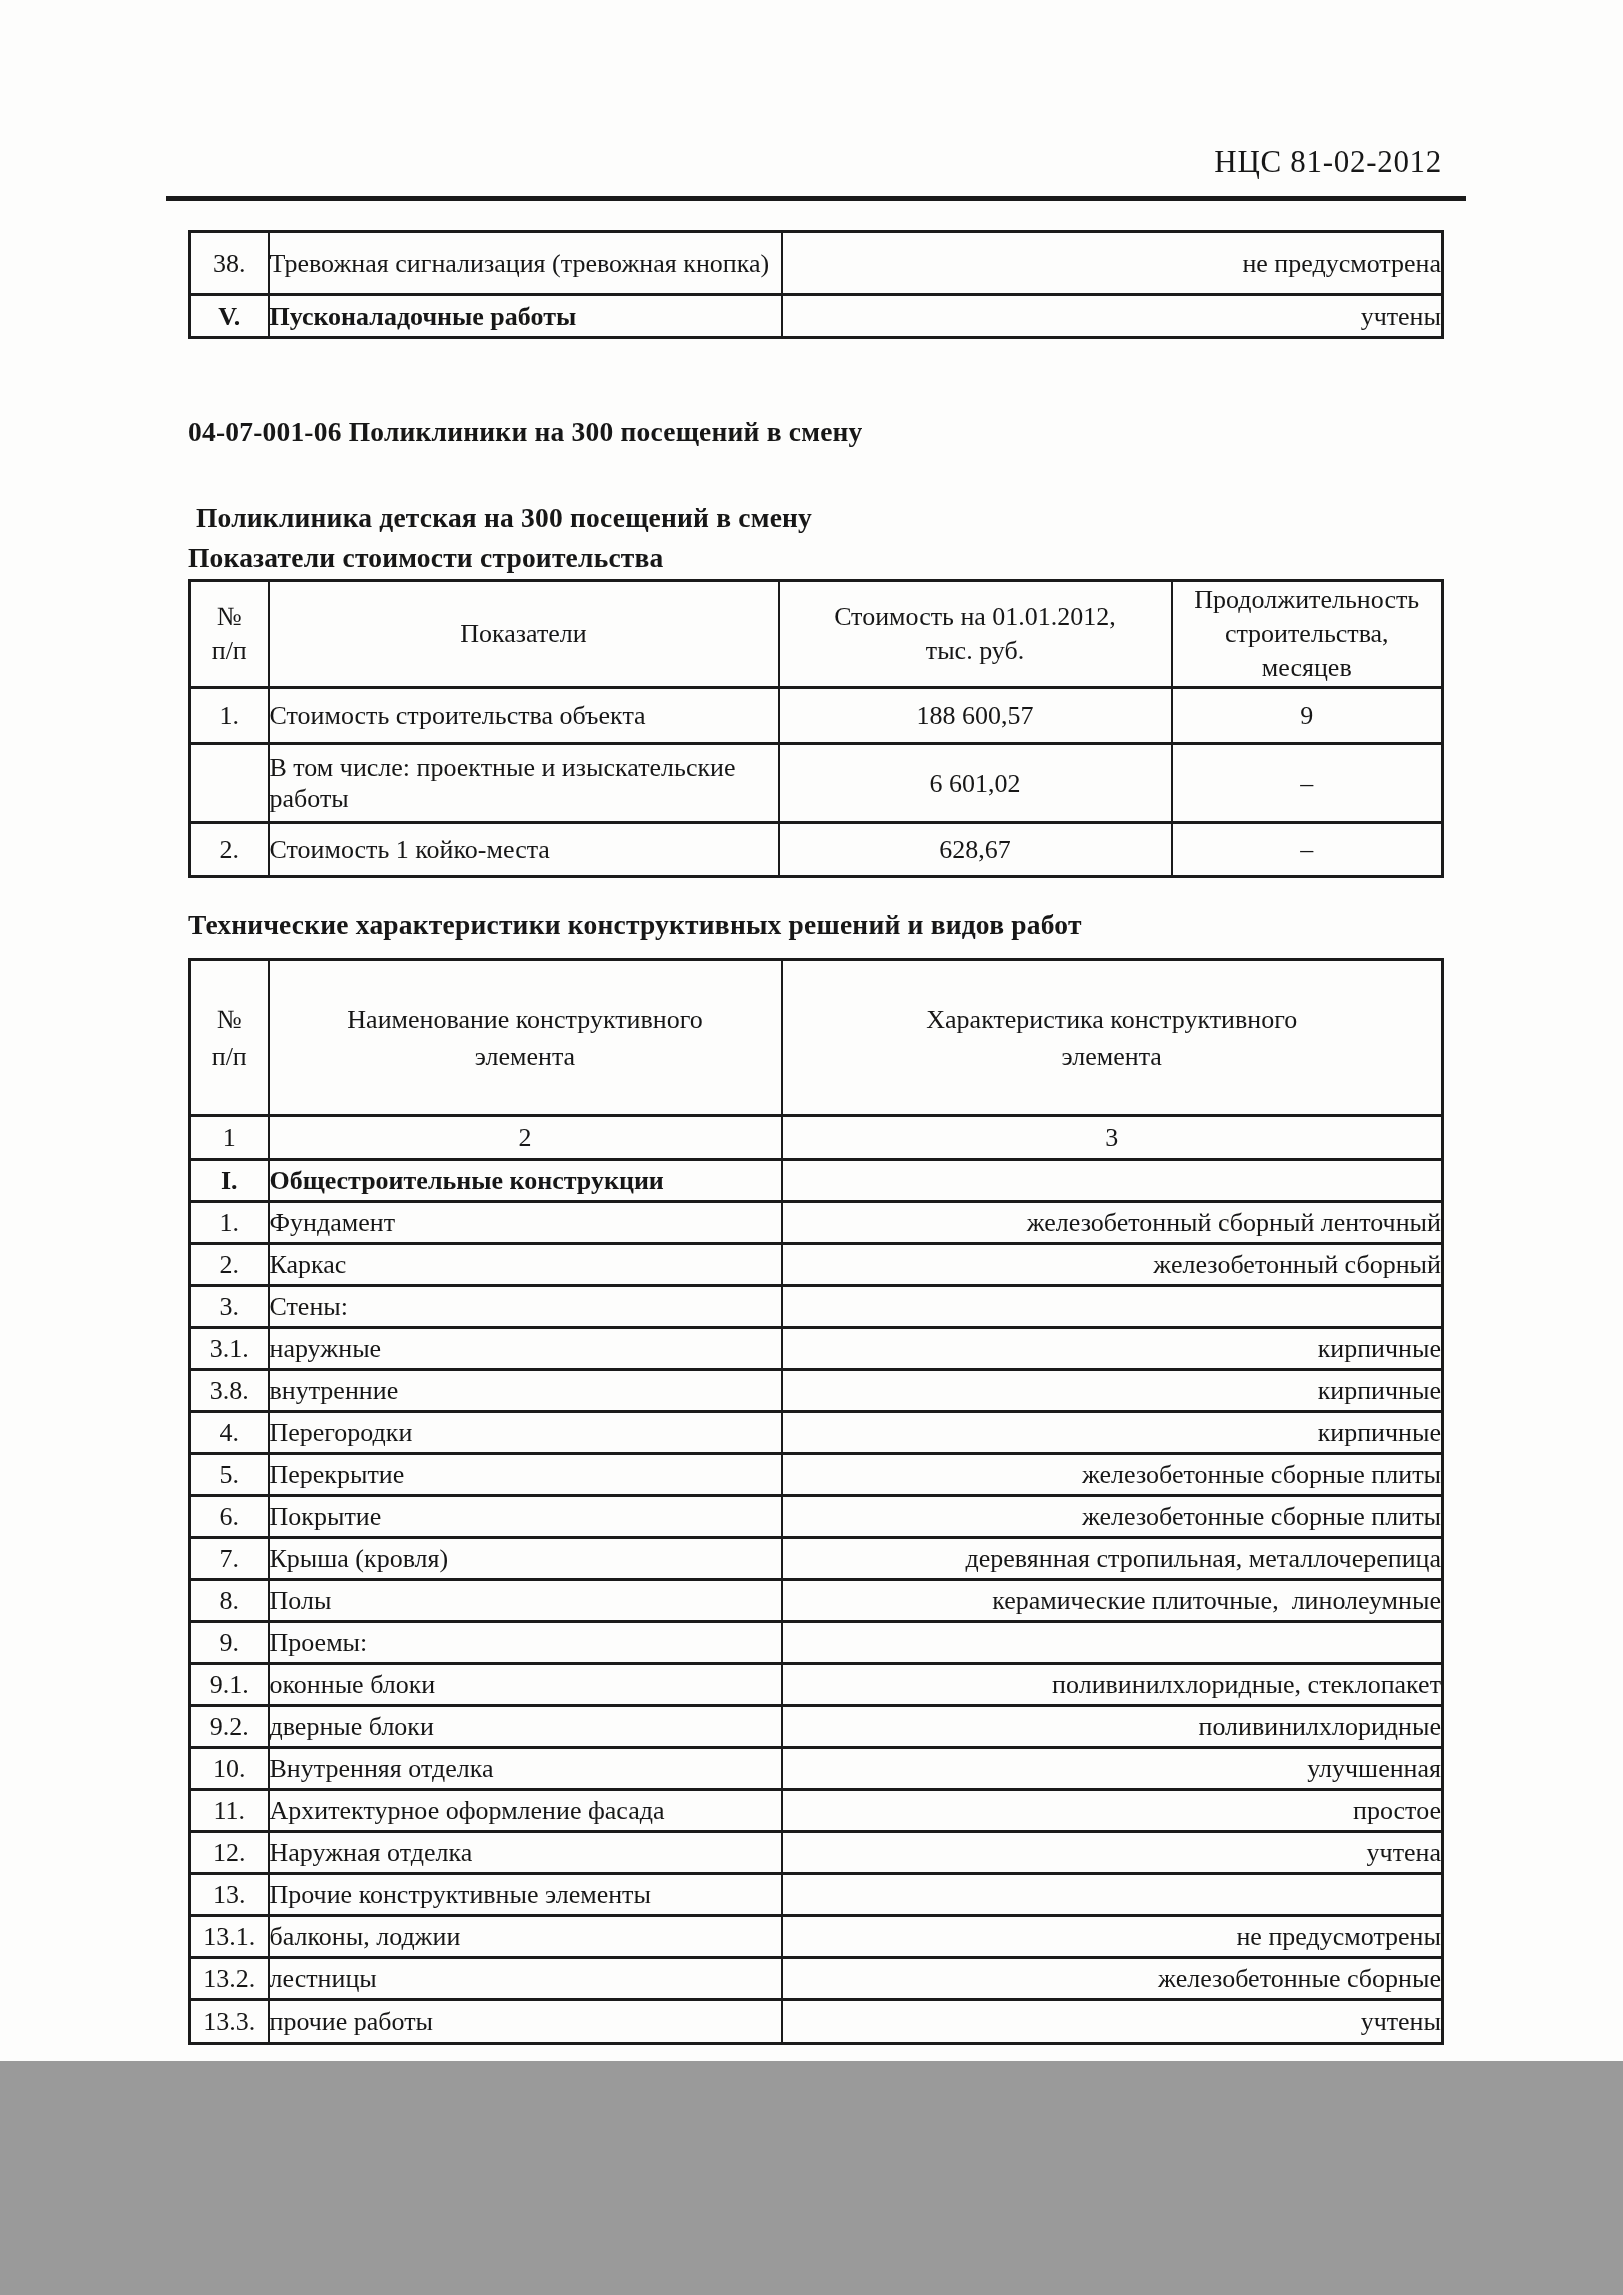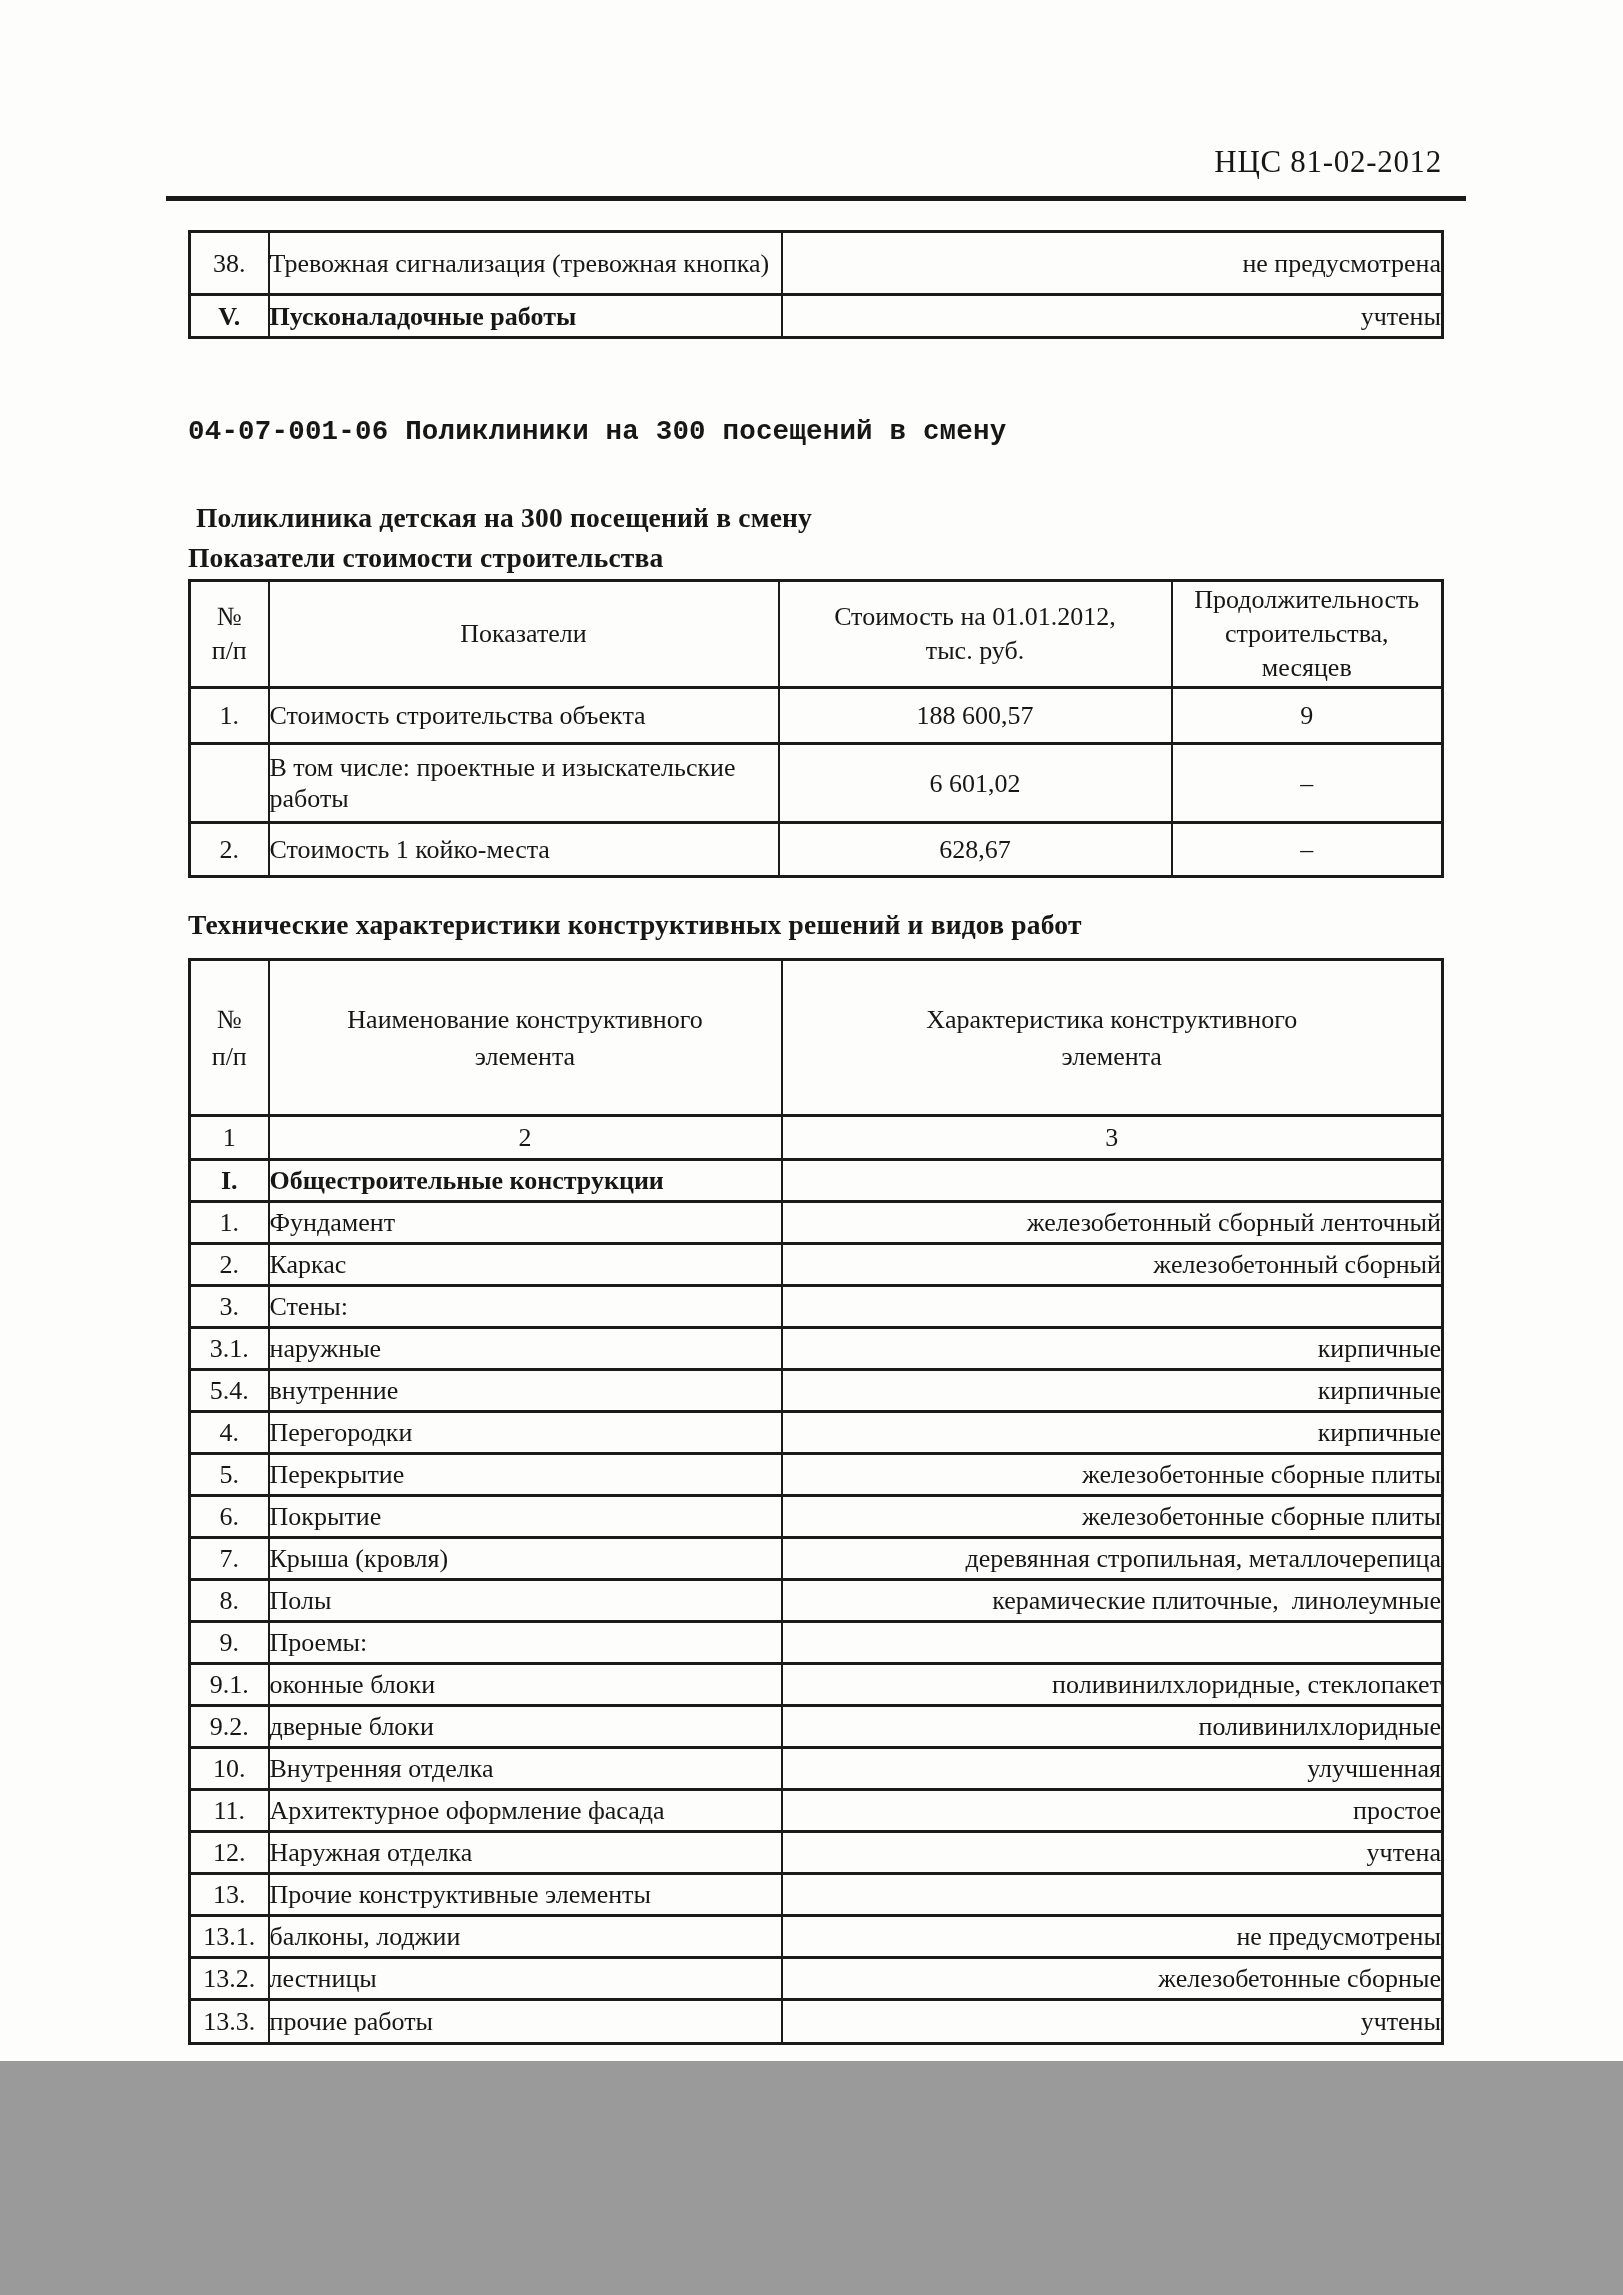--- a/index.html
+++ b/index.html
@@ -22,21 +22,21 @@
   .head-rule {
     position: absolute; left: 166px; top: 196px;
     width: 1300px; height: 4.6px; background: #1b1b1b;
   }
 
   .h {
     position: absolute; left: 188px;
     font-size: 27.5px; font-weight: bold; letter-spacing: 0.2px;
     white-space: nowrap;
   }
-  .h1 { top: 416px; font-family: Liberation Mono, monospace; }
+  .h1 { top: 416px; }
   .h2 { top: 502px; left: 196px; }
   .h3 { top: 542px; }
   .h4 { top: 909px; }
 
   table.doc {
     position: absolute; left: 188px;
     border-collapse: collapse; table-layout: fixed;
     font-size: 26px; line-height: 31px;
     border: 3.9px solid #1b1b1b;
   }
@@ -183,21 +183,21 @@
       <td class="num">3.</td>
       <td class="name">Стены:</td>
       <td class="val"></td>
     </tr>
     <tr style="height:42px">
       <td class="num">3.1.</td>
       <td class="name ind">наружные</td>
       <td class="val">кирпичные</td>
     </tr>
     <tr style="height:42px">
-      <td class="num">5.4.</td>
+      <td class="num">3.8.</td>
       <td class="name ind">внутренние</td>
       <td class="val">кирпичные</td>
     </tr>
     <tr style="height:42px">
       <td class="num">4.</td>
       <td class="name">Перегородки</td>
       <td class="val">кирпичные</td>
     </tr>
     <tr style="height:42px">
       <td class="num">5.</td>

